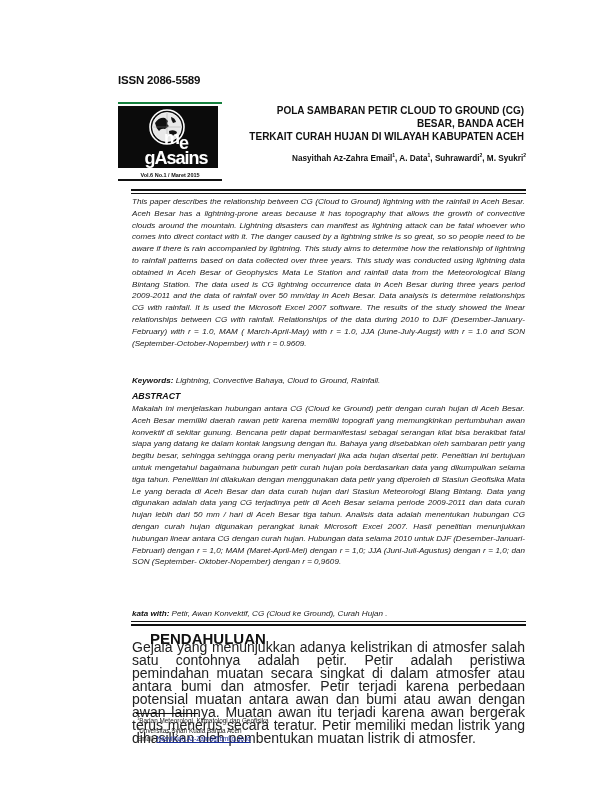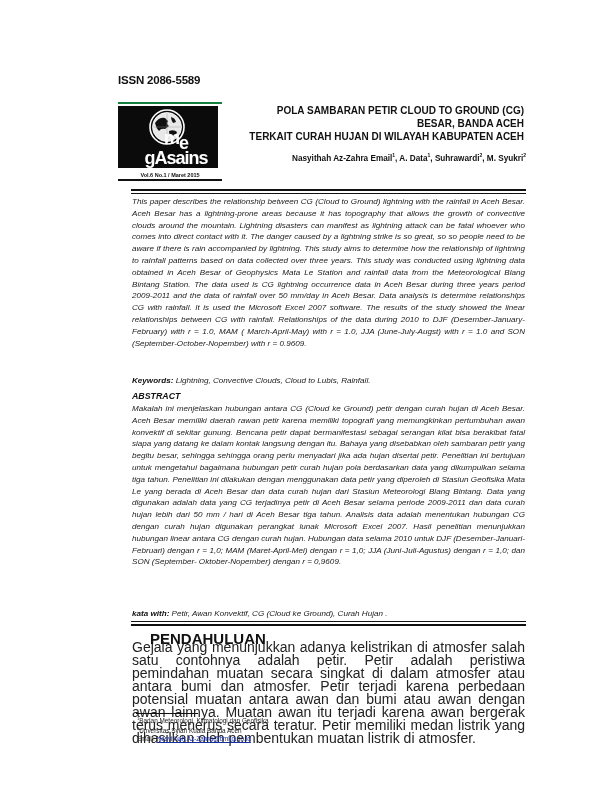--- a/index.html
+++ b/index.html
@@ -75,21 +75,21 @@
   <span>Suhrawardi</span><sup>2</sup>,
   <span>M. Syukri</span><sup>2</sup>
 </div>
 
 <div class="double-rule rule-top"></div>
 
 <div class="section abstract">
   <div class="para-it">This paper describes the relationship between CG (Cloud to Ground) lightning with the rainfall in Aceh Besar. Aceh Besar has a lightning-prone areas because it has topography that allows the growth of convective clouds around the mountain. Lightning disasters can manifest as lightning attack can be fatal whoever who comes into direct contact with it. The danger caused by a lightning strike is so great, so so people need to be aware if there is rain accompanied by lightning. This study aims to determine how the relationship of lightning to rainfall patterns based on data collected over three years. This study was conducted using lightning data obtained in Aceh Besar of Geophysics Mata Le Station and rainfall data from the Meteorological Blang Bintang Station. The data used is CG lightning occurrence data in Aceh Besar during three years period 2009-2011 and the data of rainfall over 50 mm/day in Aceh Besar. Data analysis is determine relationships CG with rainfall. It is used the Microsoft Excel 2007 software. The results of the study showed the linear relationships between CG with rainfall. Relationships of the data during 2010 to DJF (Desember-January-February) with r = 1.0, MAM ( March-April-May) with r = 1.0, JJA (June-July-Augst) with r = 1.0 and SON (September-October-Nopember) with r = 0.9609.</div>
 </div>
 
-<div class="section keywords kw"><b>Keywords:</b><span> Lightning, Convective Clouds, Cloud to Lubis, Rainfall.</span></div>
+<div class="section keywords kw"><b>Keywords:</b><span> Lightning, Convective Bahaya, Cloud to Ground, Rainfall.</span></div>
 
 <div class="section abstrak-h heading">ABSTRACT</div>
 <div class="section abstrak">
   <div class="para-it">Makalah ini menjelaskan hubungan antara CG (Cloud ke Ground) petir dengan curah hujan di Aceh Besar. Aceh Besar memiliki daerah rawan petir karena memiliki topografi yang memungkinkan pertumbuhan awan konvektif di sekitar gunung. Bencana petir dapat bermanifestasi sebagai serangan kilat bisa berakibat fatal siapa yang datang ke dalam kontak langsung dengan itu. Bahaya yang disebabkan oleh sambaran petir yang begitu besar, sehingga sehingga orang perlu menyadari jika ada hujan disertai petir. Penelitian ini bertujuan untuk mengetahui bagaimana hubungan petir curah hujan pola berdasarkan data yang dikumpulkan selama tiga tahun. Penelitian ini dilakukan dengan menggunakan data petir yang diperoleh di Stasiun Geofisika Mata Le yang berada di Aceh Besar dan data curah hujan dari Stasiun Meteorologi Blang Bintang. Data yang digunakan adalah data yang CG terjadinya petir di Aceh Besar selama periode 2009-2011 dan data curah hujan lebih dari 50 mm / hari di Aceh Besar  tiga tahun. Analisis data adalah menentukan hubungan CG dengan curah hujan digunakan perangkat lunak Microsoft Excel 2007. Hasil penelitian menunjukkan hubungan linear antara CG dengan curah hujan. Hubungan data selama 2010 untuk DJF (Desember-Januari-Februari) dengan r = 1,0; MAM (Maret-April-Mei) dengan r = 1,0; JJA (Juni-Juli-Agustus) dengan r = 1,0; dan SON (September- Oktober-Nopember) dengan r = 0,9609.</div>
 </div>
 
 <div class="section katakunci kw"><b>kata with:</b><span> Petir, Awan Konvektif, CG (Cloud ke Ground), Curah Hujan .</span></div>
 
 <div class="double-rule rule-bottom"></div>
 

